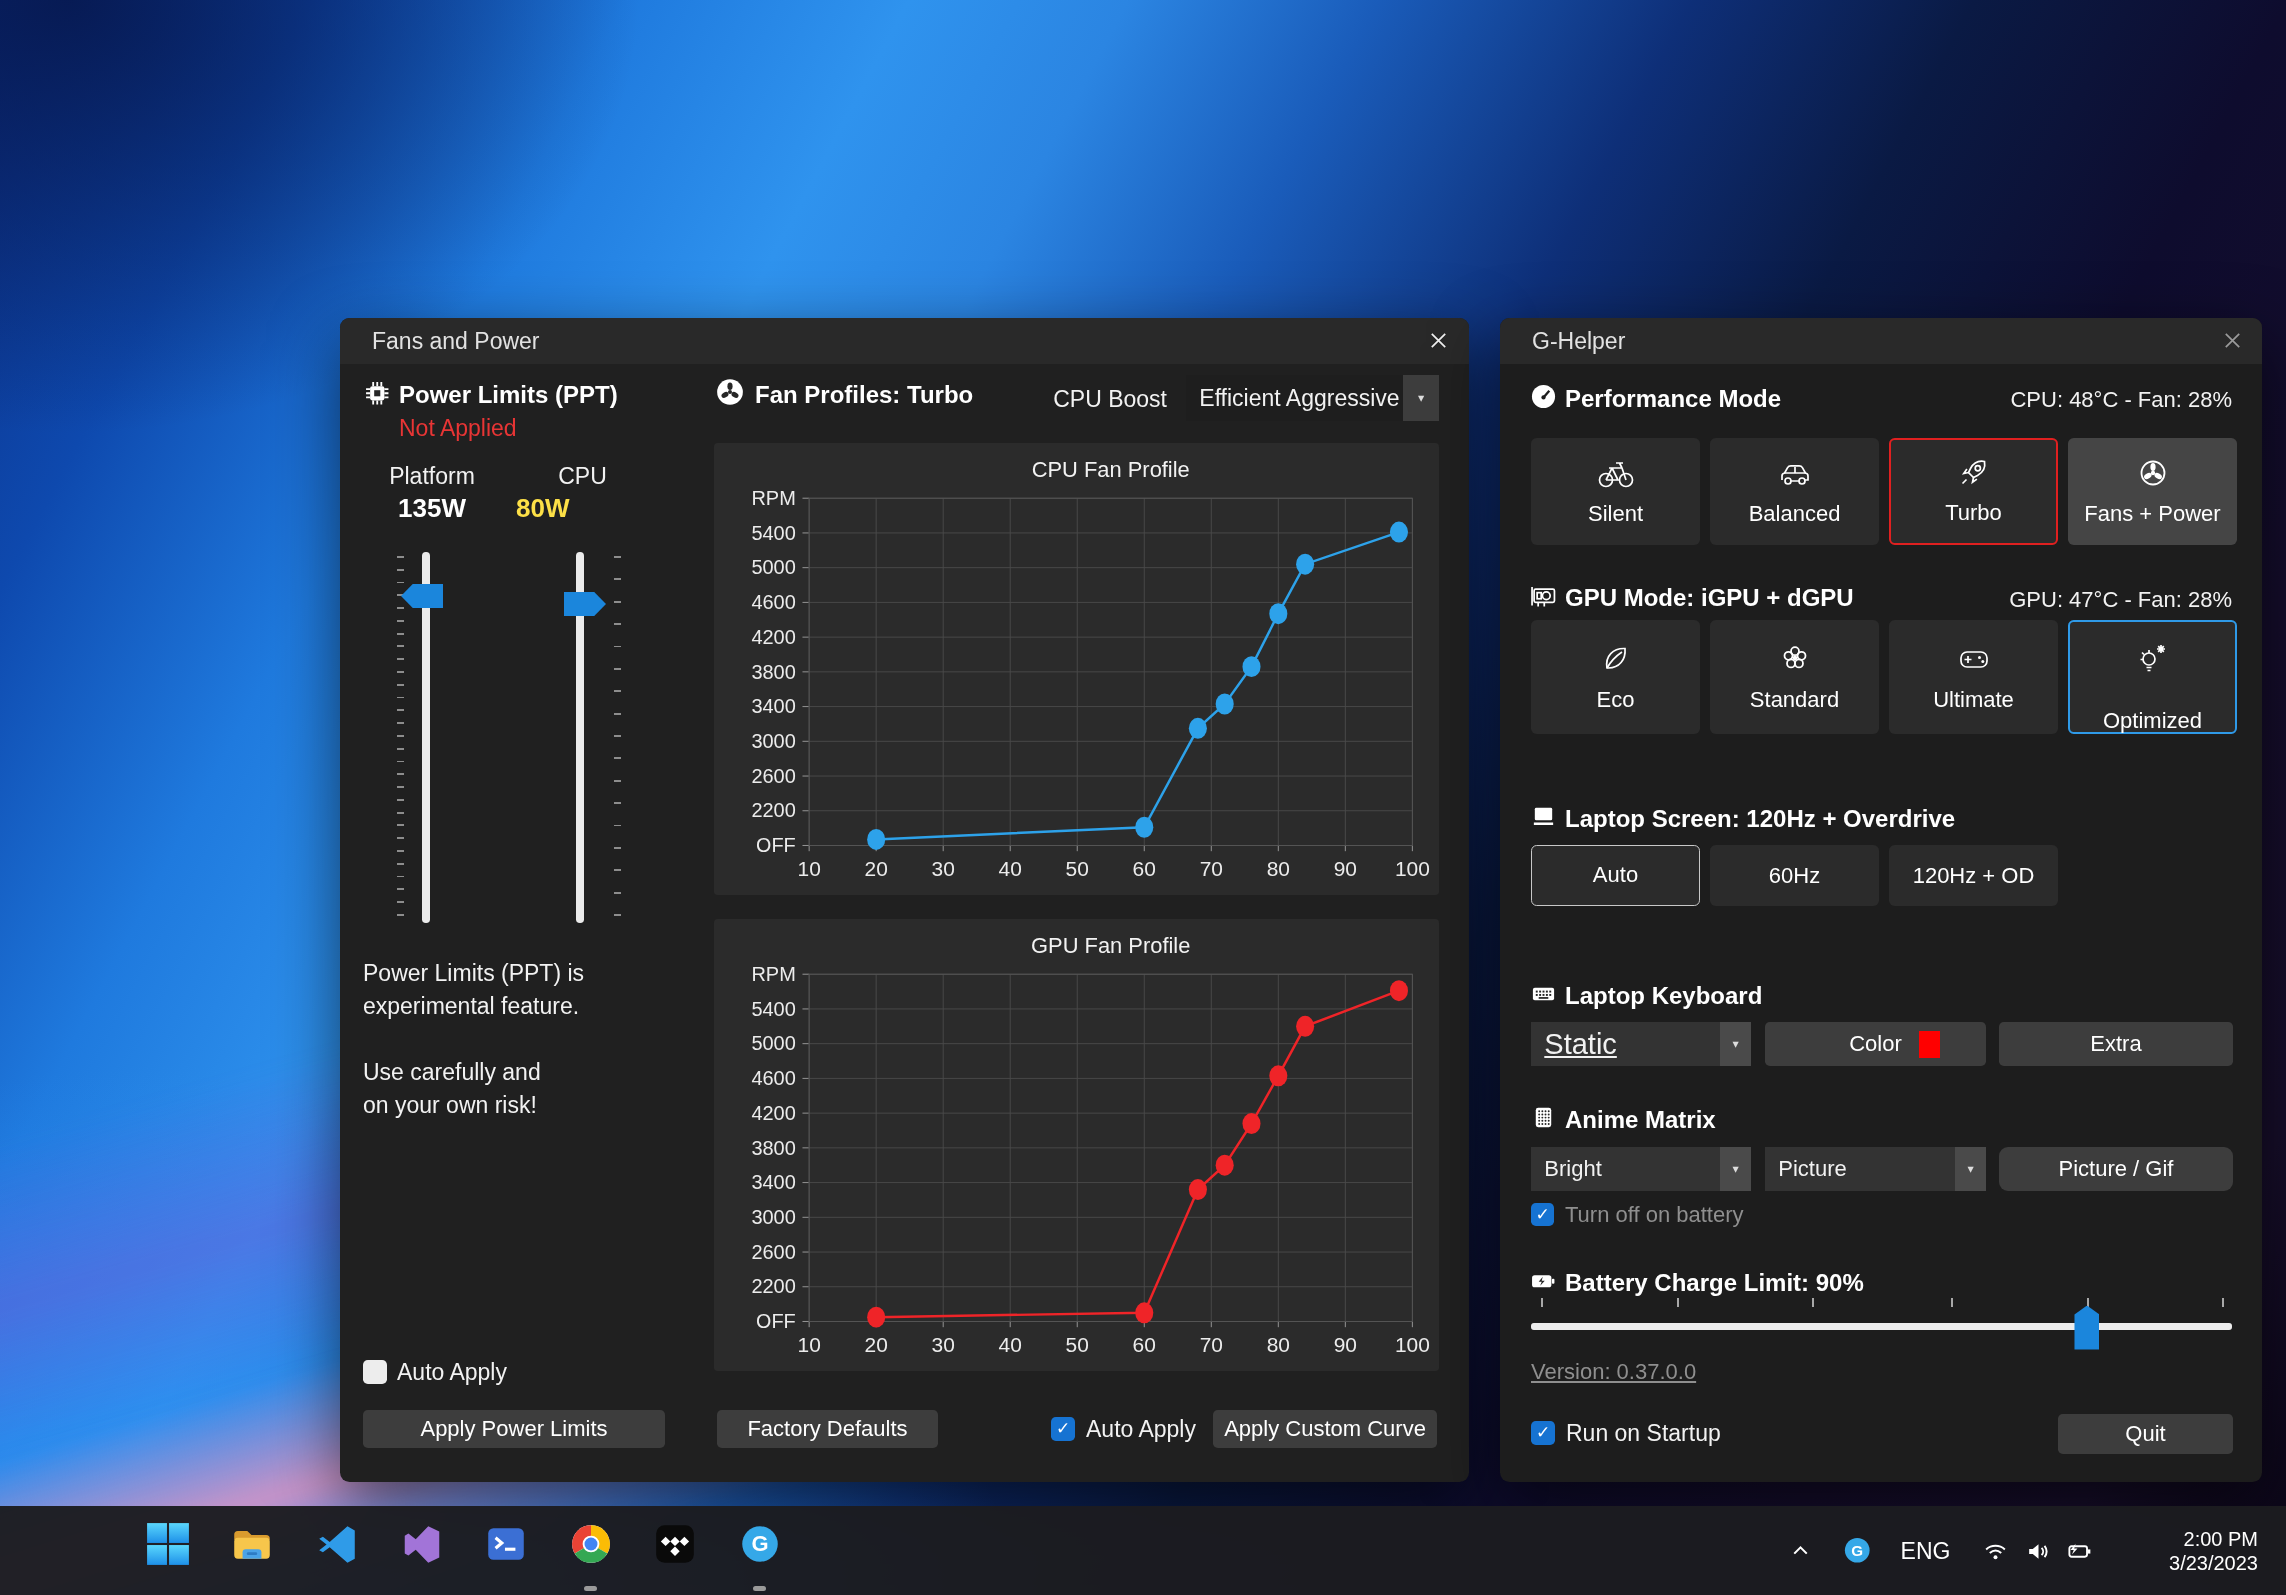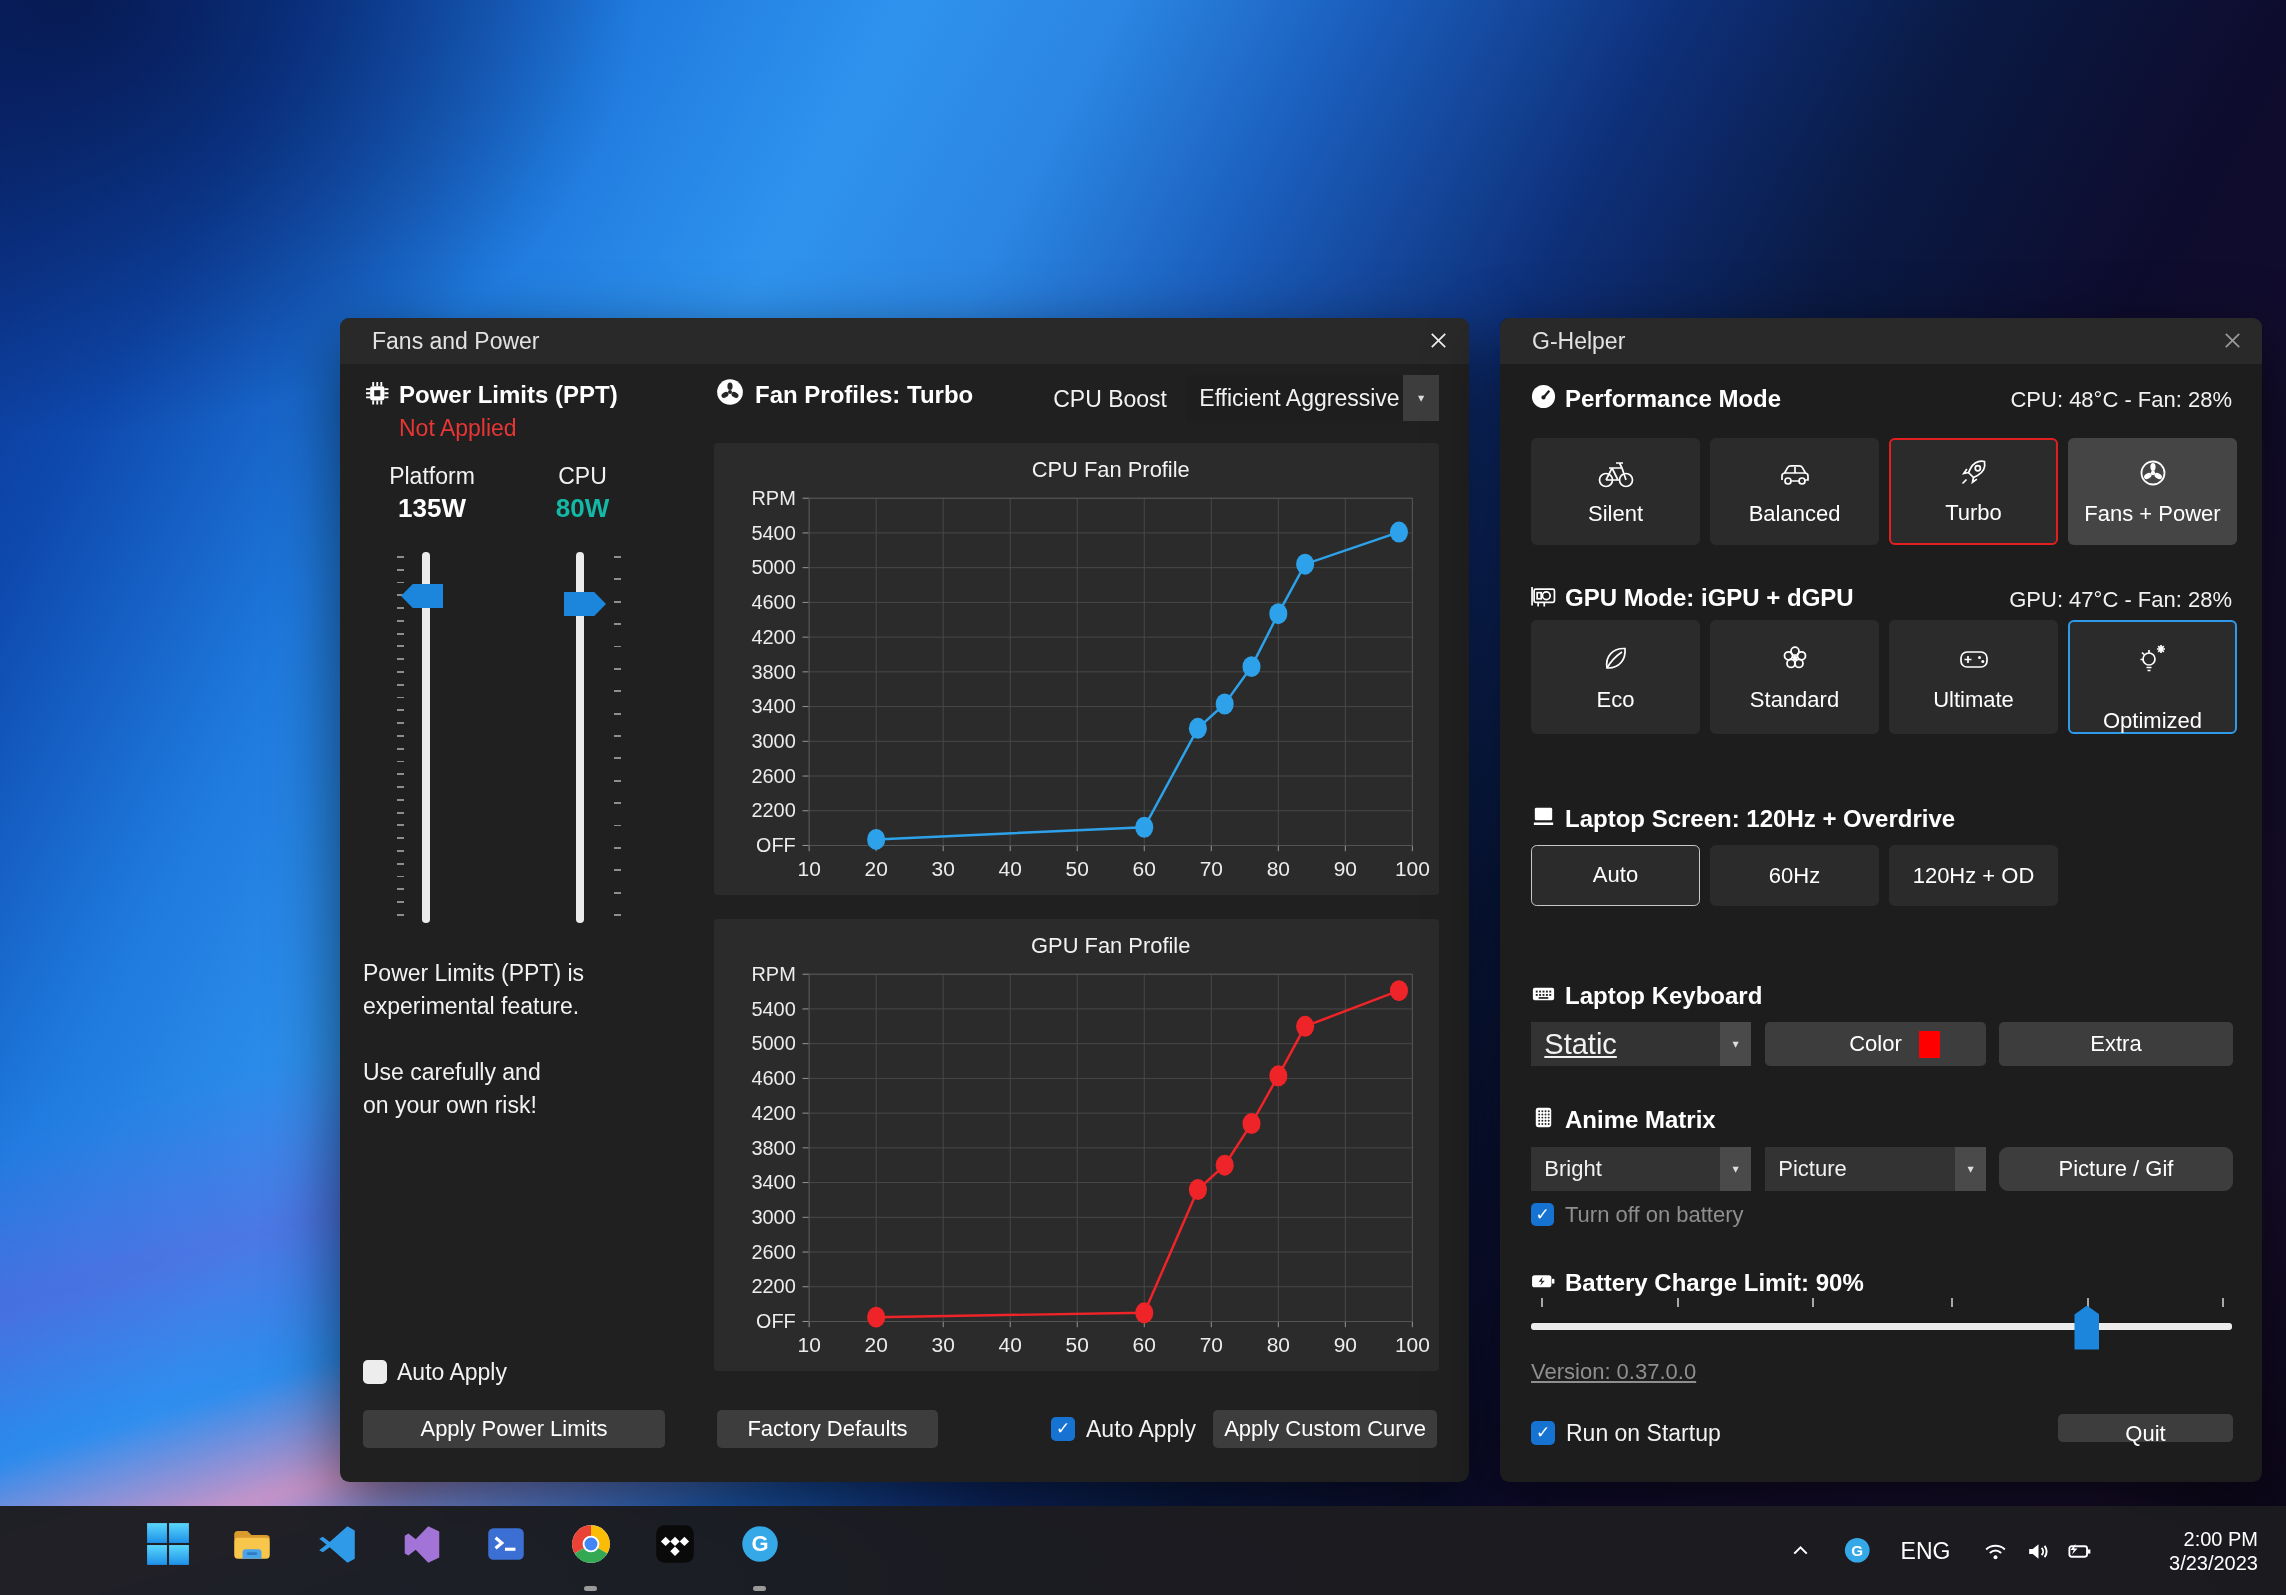--- a/index.html
+++ b/index.html
@@ -80,21 +80,21 @@
       <path d="M10 3v4 M14 3v4 M18 3v4 M10 21v4 M14 21v4 M18 21v4 M3 10h4 M3 14h4 M3 18h4 M21 10h4 M21 14h4 M21 18h4" stroke="#fff" stroke-width="1.8"></path>
       <rect x="7" y="7" width="14" height="14" rx="2" fill="#fff"></rect>
       <rect x="11" y="11" width="6" height="6" fill="#262626"></rect>
     </svg>
     <div class="abs hdr" style="left:59px;top:63px;">Power Limits (PPT)</div>
     <div class="abs" style="left:59px;top:97px;font-size:23px;color:#e83535;">Not Applied</div>
 
     <div class="abs txt" style="left:23px;top:145px;width:138px;text-align:center;font-size:23px;">Platform</div>
     <div class="abs" style="left:23px;top:175px;width:138px;text-align:center;font-size:26px;font-weight:bold;color:#fff;">135W</div>
     <div class="abs txt" style="left:176px;top:145px;width:133px;text-align:center;font-size:23px;">CPU</div>
-    <div class="abs" style="left:176px;top:175px;width:133px;text-align:center;font-size:26px;font-weight:bold;color:#14b8a6;">80W</div>
+    <div class="abs" style="left:176px;top:175px;width:133px;font-size:26px;font-weight:bold;color:#fde047;">80W</div>
 
     <div class="abs vticks" style="left:57px;top:238px;height:360px;">
         <i></i>
         <i></i>
         <i></i>
         <i></i>
         <i></i>
         <i></i>
         <i></i>
         <i></i>
@@ -541,21 +541,21 @@
       <span class="slider-tick" style="left:79.3%;"></span>
       <span class="slider-tick" style="left:98.6%;"></span>
       <div class="abs" style="left:0;right:0;top:25px;height:6.7px;background:#ededed;border-radius:2.9px;"></div>
       <div class="abs uhandle" style="left:calc(79.3% - 12.4px);top:7.6px;width:25px;height:44px;"></div>
     </div>
 
     <div class="abs" style="left:31px;top:1041px;font-size:22px;color:#8f8f8f;text-decoration:underline;cursor:pointer;">Version: 0.37.0.0</div>
 
     <span class="abs chk on" style="left:31px;top:1103px;"><span>✓</span></span>
     <div class="abs txt" style="left:66px;top:1103px;line-height:24px;font-size:23px;">Run on Startup</div>
-    <div class="abs btn" style="left:558px;top:1096px;width:175px;height:28px;line-height:40px;">Quit</div>
+    <div class="abs btn" style="left:558px;top:1096px;width:175px;height:40px;line-height:40px;">Quit</div>
   </div>
 
   <div class="abs" id="taskbar">
     <svg class="abs tb-icon" style="left:145px;" viewBox="0 0 44 44">
       <defs>
           <linearGradient id="wg" x1="0" y1="0" x2="0" y2="1">
         <stop offset="0" stop-color="#5ad7fd"></stop>
             <stop offset="1" stop-color="#1e90e8"></stop>
           </linearGradient>
         </defs>

